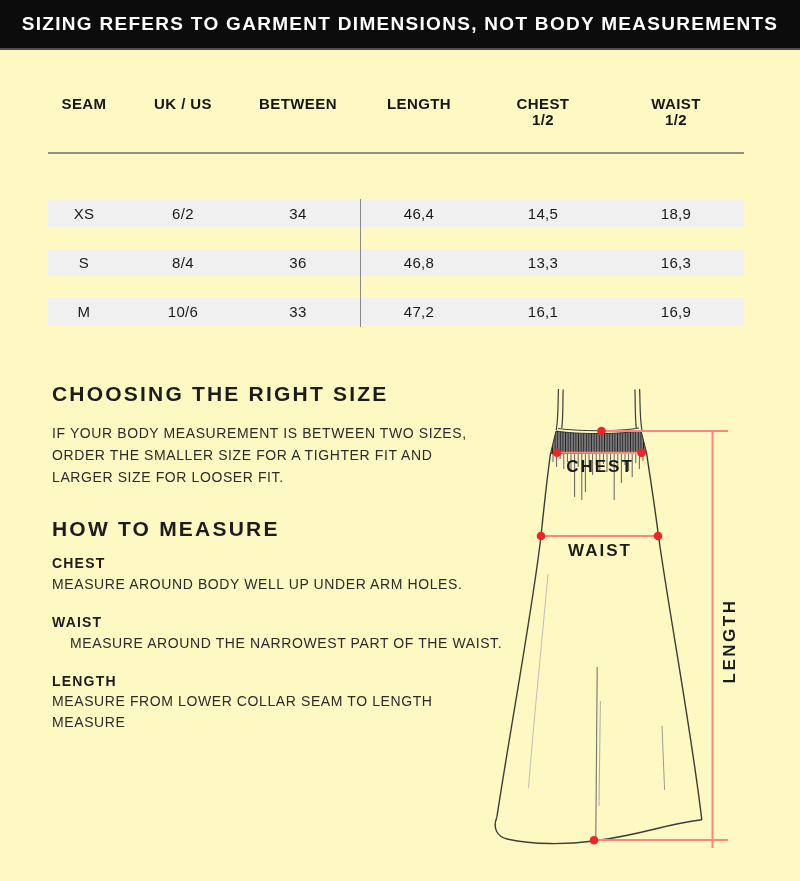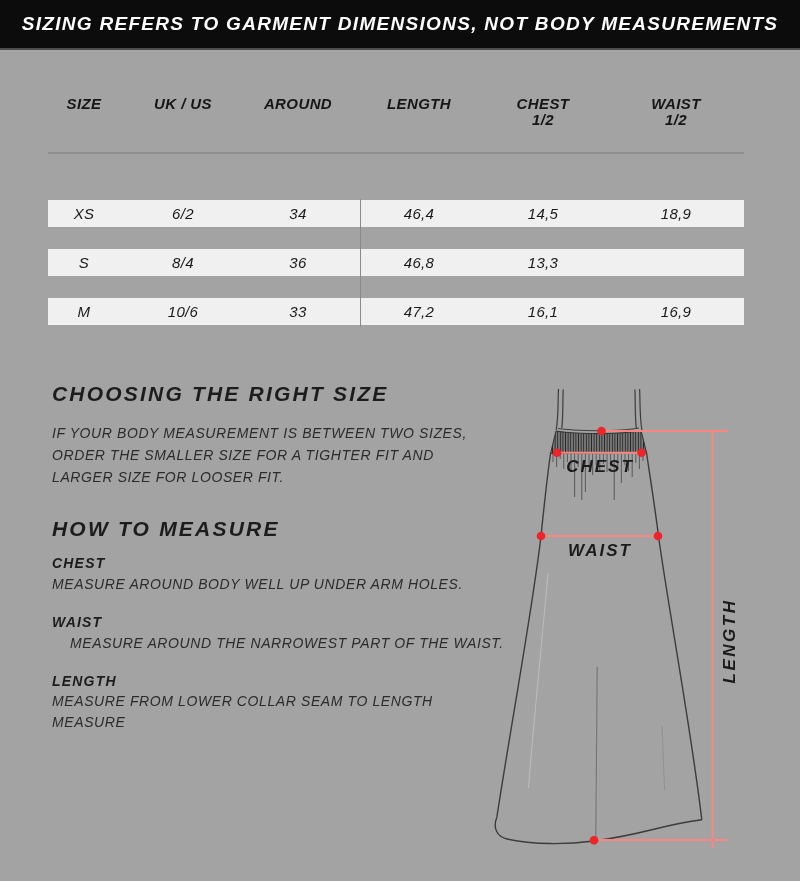--- a/index.html
+++ b/index.html
@@ -1,20 +1,20 @@
 <!DOCTYPE html>
 <html><head>
 <meta charset="utf-8">
 <style>
   * { margin:0; padding:0; box-sizing:border-box; }
   html,body { background:#ffffff; }
   body { font-family:"Liberation Sans", sans-serif; }
   #page {
-    position:relative; width:800px; height:881px; background:#a3a3a3;
-    overflow:hidden; color:#1d1d1d;font-style:italic;
+    position:relative; width:800px; height:881px; background:#fef9c3;
+    overflow:hidden; color:#1d1d1d;
   }
 
   
   .banner {
     position:absolute; left:0; top:0; width:800px; height:50px;
     background:#0c0c0c; border-bottom:2px solid #4d4d4d;
     display:flex; align-items:center; justify-content:center;
   }
   .banner-text {
     color:#ffffff; font-size:19px; font-weight:bold; letter-spacing:1.3px;
@@ -76,27 +76,27 @@
 </head>
 <body>
 
 <div id="page">
 
   <div class="banner">
     <div class="banner-text">SIZING REFERS TO GARMENT DIMENSIONS, NOT BODY MEASUREMENTS</div>
   </div>
 
   <div class="th" style="left:24px;">
-      <div>SIZE</div>
+      <div>SEAM</div>
     </div>
   <div class="th" style="left:123px;">
       <div>UK / US</div>
     </div>
   <div class="th" style="left:238px;">
-      <div>AROUND</div>
+      <div>BETWEEN</div>
     </div>
   <div class="th" style="left:359px;">
       <div>LENGTH</div>
     </div>
   <div class="th" style="left:483px;">
     <div>CHEST</div>
     <div>1/2</div>
   </div>
   <div class="th" style="left:616px;">
     <div>WAIST</div>
@@ -112,20 +112,21 @@
     <div class="td c3">46,4</div>
     <div class="td c4">14,5</div>
     <div class="td c5">18,9</div>
   </div>
   <div class="trow" style="top:249px;">
     <div class="td c0">S</div>
     <div class="td c1">8/4</div>
     <div class="td c2">36</div>
     <div class="td c3">46,8</div>
     <div class="td c4">13,3</div>
+    <div class="td c5">16,3</div>
   </div>
   <div class="trow" style="top:298px;">
     <div class="td c0">M</div>
     <div class="td c1">10/6</div>
     <div class="td c2">33</div>
     <div class="td c3">47,2</div>
     <div class="td c4">16,1</div>
     <div class="td c5">16,9</div>
   </div>
   <div class="col-divider"></div>

